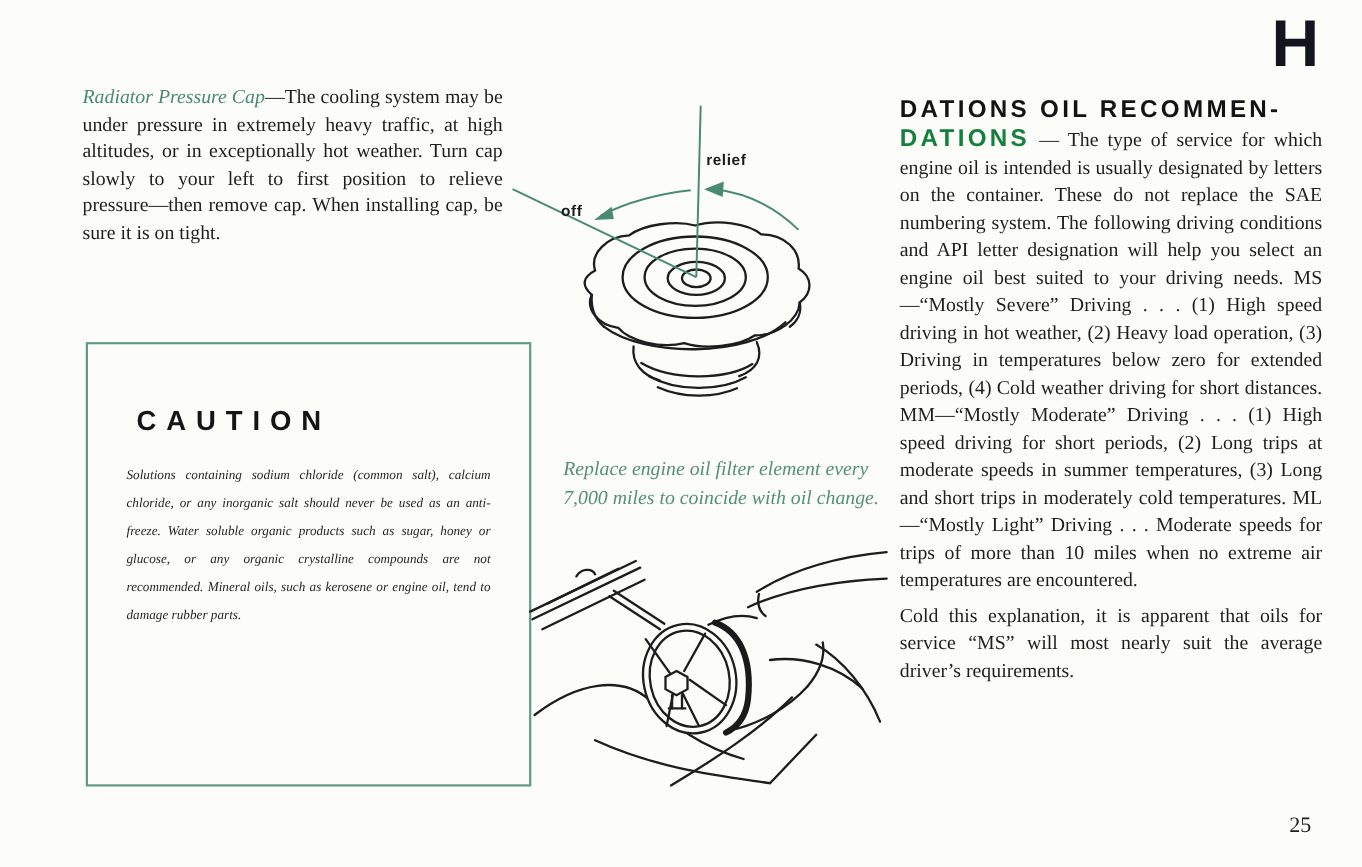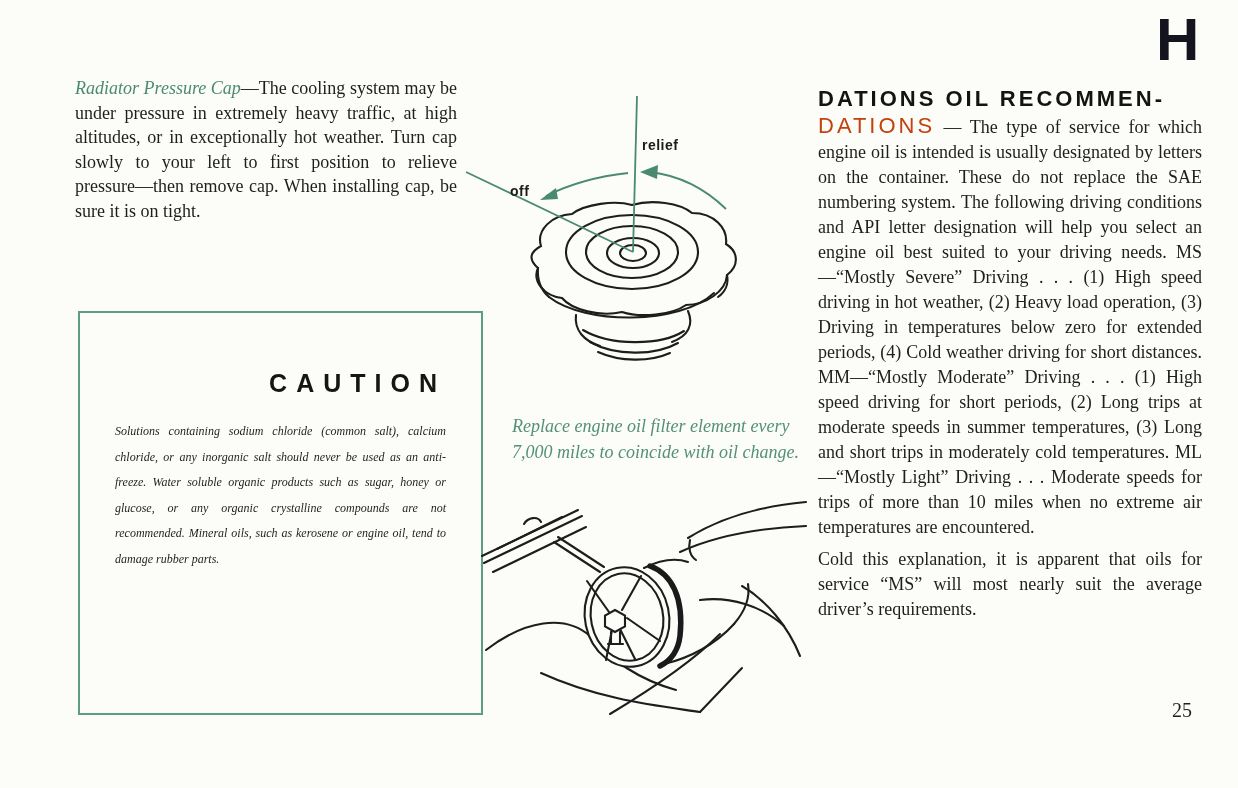--- a/index.html
+++ b/index.html
@@ -18,21 +18,21 @@
   .left-para { position:absolute; left:75px; top:76px; width:382px; }
   .lead-in { font-style:italic; color: var(--accent, #4a8a72); }
   .lead-dash { letter-spacing:0; }
 
   .caution-box {
     position:absolute; left:78px; top:311px; width:405px; height:404px;
     border:2px solid var(--border-teal, #5f9c86);
     padding:56px 35px 0 35px;
   }
   .caution-title {
-    text-align:right;
+    text-align:left;
     font-family:"Liberation Sans", sans-serif;
     font-weight:bold; font-size:25px; letter-spacing:9px;
     color:#151515; text-indent:9px;
   }
   .caution-body {
     margin-top:21px; font-style:italic;
     font-size:12px; line-height:25.6px;
   }
 
   
@@ -54,32 +54,32 @@
   }
 
   
   .right-col { position:absolute; left:818px; top:84px; width:384px; }
   .r-head {
     font-family:"Liberation Sans", sans-serif; font-weight:bold;
     font-size:22px; letter-spacing:3px; line-height:29px; color:#131313;
     white-space:nowrap;
   }
   .r-head-inline {
-    font-family:"Liberation Sans", sans-serif; font-weight:normal;
-    font-size:22px; letter-spacing:3px; color:#c2410c;
+    font-family:"Liberation Sans", sans-serif; font-weight:bold;
+    font-size:22px; letter-spacing:3px; color:#15803d;
   }
   .right-col .body { line-height:25px; }
   .p2 { margin-top:7px; }
 
   .letter-h {
     position:absolute; left:1156px; top:10px;
     font-family:"Liberation Sans", sans-serif; font-weight:bold;
     font-size:60px; line-height:1; color:#14141e;
   }
-  .page-number { position:absolute; left:1172px; top:699px; font-size:20px; }
+  .page-number { position:absolute; left:1172px; top:739px; font-size:20px; }
 </style>
 </head>
 <body>
 
 <div class="page">
 
   <div class="letter-h">H</div>
 
   <p class="left-para body just"><span class="lead-in">Radiator Pressure Cap</span><span class="lead-dash">—</span><span>The cooling system may be under pressure in extremely heavy traffic, at high altitudes, or in exceptionally hot weather. Turn cap slowly to your left to first position to relieve pressure—then remove cap. When installing cap, be sure it is on tight.</span></p>
 

